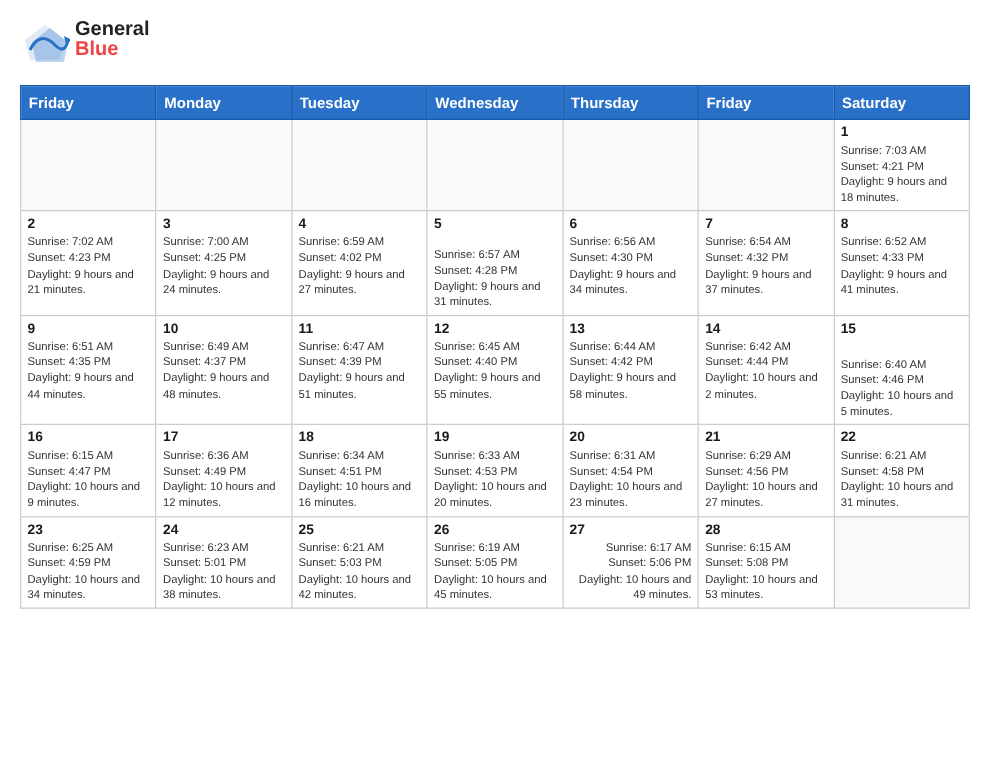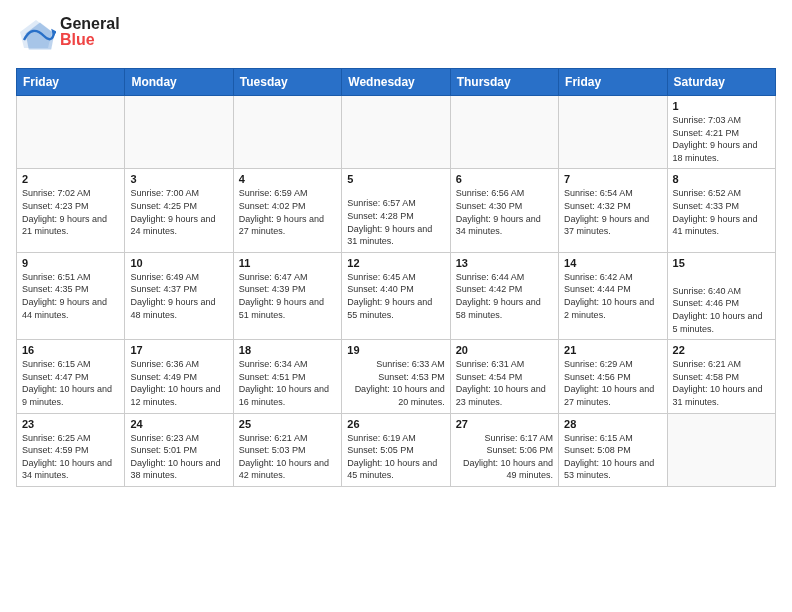--- a/index.html
+++ b/index.html
@@ -240,21 +240,21 @@
 Daylight: 10 hours and 12 minutes.</div>
         </td>
         <td>
           <span class="day-num">18</span>
           <div class="day-info" style="white-space: pre-line;">Sunrise: 6:34 AM
 Sunset: 4:51 PM
 Daylight: 10 hours and 16 minutes.</div>
         </td>
         <td>
           <span class="day-num">19</span>
-          <div class="day-info" style="white-space: pre-line; text-align: right;">Sunrise: 6:33 AM
+          <div class="day-info" style="white-space: pre-line;">Sunrise: 6:33 AM
 Sunset: 4:53 PM
 Daylight: 10 hours and 20 minutes.</div>
         </td>
         <td>
           <span class="day-num">20</span>
           <div class="day-info" style="white-space: pre-line;">Sunrise: 6:31 AM
 Sunset: 4:54 PM
 Daylight: 10 hours and 23 minutes.</div>
         </td>
         <td>

